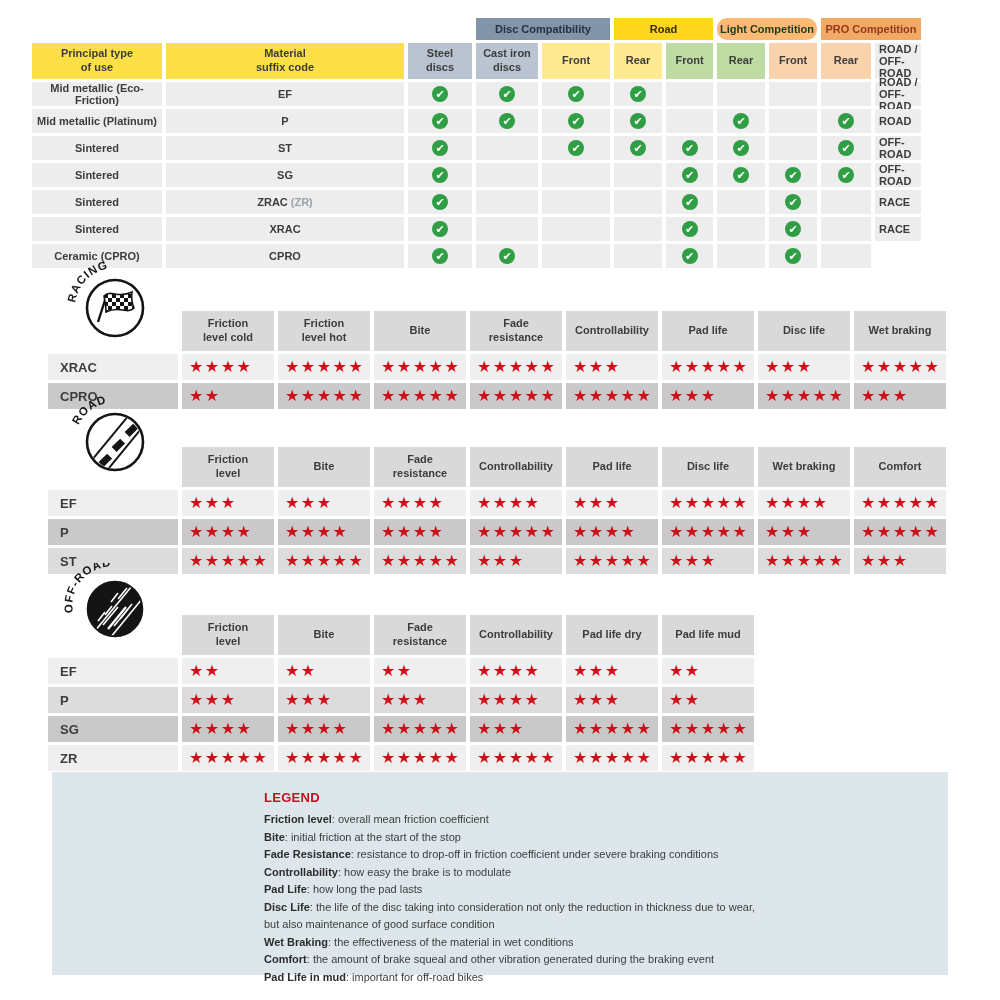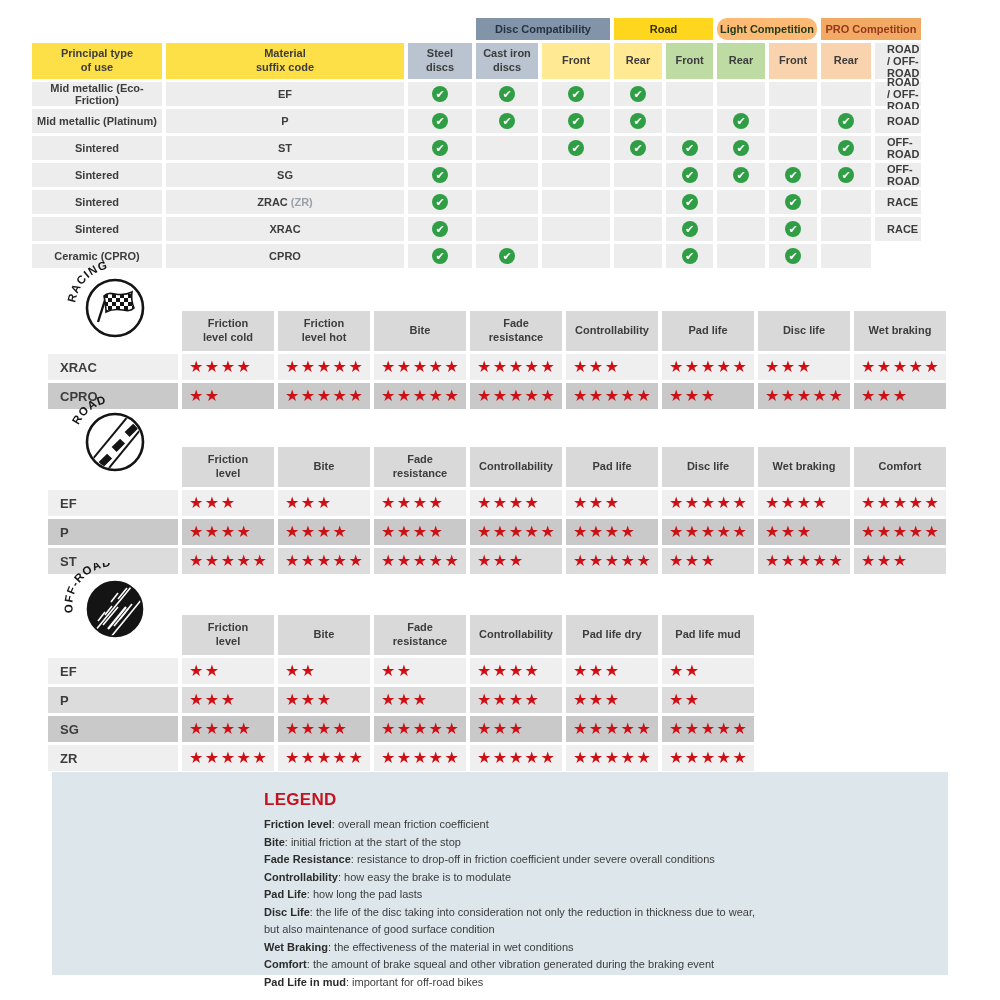--- a/index.html
+++ b/index.html
@@ -11,21 +11,21 @@
   #compat-grid { position:absolute; left:32px; top:18px; display:grid;
     grid-template-columns:130px 238px 64px 62px 68px 48px 47px 48px 48px 50px 46px;
     grid-template-rows:22px 36px repeat(7,24px); column-gap:4px; row-gap:3px; }
   .group-head { display:flex; align-items:center; justify-content:center;
     font-weight:bold; font-size:11px; }
   .main-head, .sub-head { background:#fde047; display:flex; align-items:center;
     justify-content:center; text-align:center; font-weight:bold; font-size:11px;
     line-height:1.25; white-space:pre-line; }
   .cell { background:#ededed; display:flex; align-items:center; font-weight:bold;
     font-size:11px; }
-  .cell-use { padding-left:12px; }
+  .cell-use { padding-left:4px; }
   .cell-center { justify-content:center; text-align:center; }
   .code-note { color:#9aa1a8; font-weight:bold; margin-left:3px; }
   .check-badge { width:16px; height:16px; border-radius:50%; background:#2f9e45;
     color:#ffffff; font-size:11px; font-weight:bold; display:flex;
     align-items:center; justify-content:center; line-height:1; }
 
   
   .rating-grid { position:absolute; display:grid; column-gap:4px; row-gap:3px;margin-top:13px; }
   #racing-grid { left:48px; top:298px; grid-template-columns:130px repeat(8,92px);
     grid-template-rows:40px 26px 26px; }
@@ -48,21 +48,21 @@
   .section-icon { position:absolute; }
   #racing-icon { left:48px; top:262px; }
   #road-icon { left:48px; top:396px; }
   #offroad-icon { left:48px; top:563px; }
   .arc-label { font-family:"Liberation Sans","DejaVu Sans",sans-serif;
     font-size:11.5px; font-weight:bold; letter-spacing:1px; fill:#161616; }
 
   
   #legend-box { position:absolute; left:52px; top:772px; width:896px; height:203px;
     background:#dde6eb; padding:18px 20px 0 212px; }
-  #legend-title { font-size:17px; font-weight:bold; letter-spacing:0.3px; margin-bottom:6px; }
+  #legend-title { font-size:13px; font-weight:bold; letter-spacing:0.3px; margin-bottom:6px; }
   .legend-line { font-size:11px; line-height:17.5px; color:#3c3c3c; }
   .legend-term { font-weight:bold; color:#2b2b2b; }
 </style>
 </head>
 <body>
 
 <div id="page">
 
   <div id="compat-grid">
       <div style="grid-column: 1 / span 3;"></div>
@@ -393,21 +393,21 @@
       <div class="stars-cell shade-light" style="color: rgb(204, 16, 22);">★★★★★</div>
       <div class="stars-cell shade-light" style="color: rgb(204, 16, 22);">★★★★★</div>
       <div class="stars-cell shade-light" style="color: rgb(204, 16, 22);">★★★★★</div>
     </div>
 
   <div id="legend-box">
     <div id="legend-title" style="color: rgb(196, 18, 32);">LEGEND</div>
     <div id="legend-items">
         <div class="legend-line"><span class="legend-term">Friction level</span><span>: overall mean friction coefficient</span></div>
         <div class="legend-line"><span class="legend-term">Bite</span><span>: initial friction at the start of the stop</span></div>
-        <div class="legend-line"><span class="legend-term">Fade Resistance</span><span>: resistance to drop-off in friction coefficient under severe overall conditions</span></div>
+        <div class="legend-line"><span class="legend-term">Fade Resistance</span><span>: resistance to drop-off in friction coefficient under severe braking conditions</span></div>
         <div class="legend-line"><span class="legend-term">Controllability</span><span>: how easy the brake is to modulate</span></div>
         <div class="legend-line"><span class="legend-term">Pad Life</span><span>: how long the pad lasts</span></div>
         <div class="legend-line"><span class="legend-term">Disc Life</span><span>: the life of the disc taking into consideration not only the reduction in thickness due to wear,</span></div>
         <div class="legend-line"><span>but also maintenance of good surface condition</span></div>
         <div class="legend-line"><span class="legend-term">Wet Braking</span><span>: the effectiveness of the material in wet conditions</span></div>
         <div class="legend-line"><span class="legend-term">Comfort</span><span>: the amount of brake squeal and other vibration generated during the braking event</span></div>
         <div class="legend-line"><span class="legend-term">Pad Life in mud</span><span>: important for off-road bikes</span></div>
       </div>
   </div>
 

